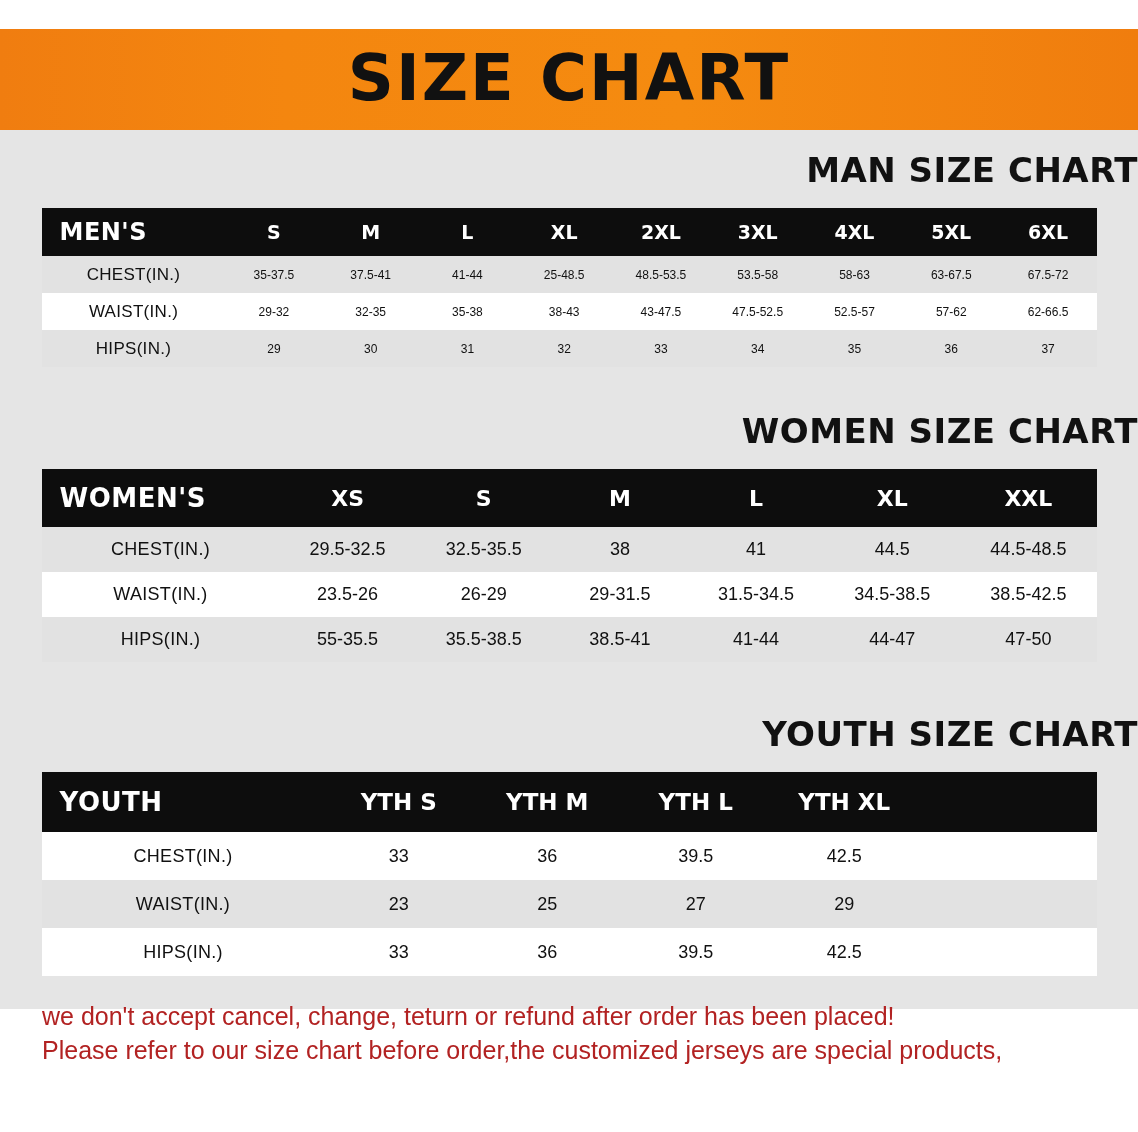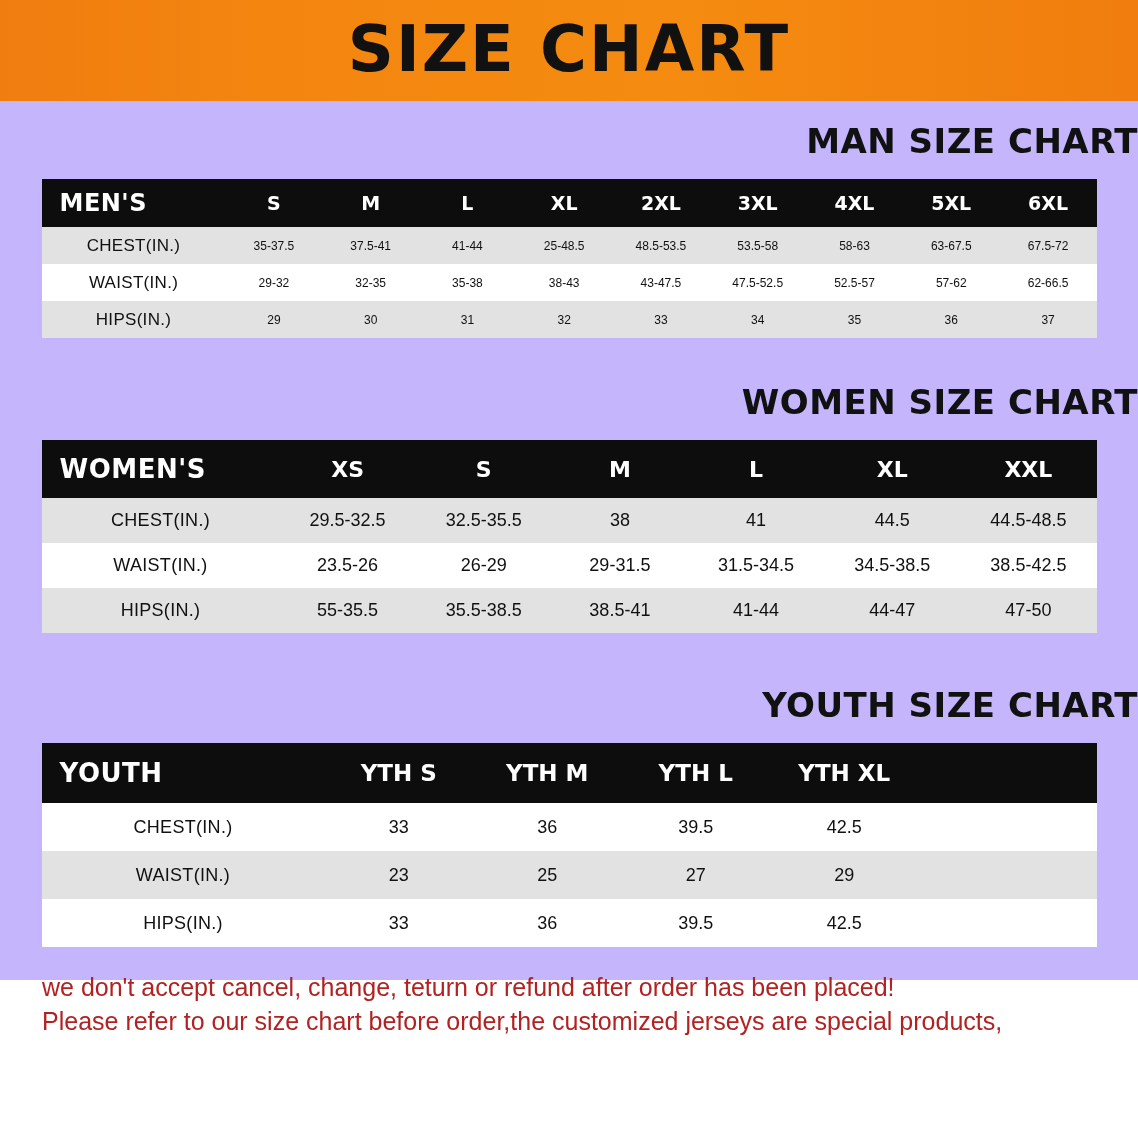--- a/index.html
+++ b/index.html
@@ -11,21 +11,22 @@
     width: 1138px;
     height: 1132px;
     font-family: "Liberation Sans", sans-serif;
     color: #111111;
     overflow: hidden;
   }
   .page {
     position: relative;
     width: 1138px;
     height: 980px;
-    background: #c4b5fd;
+    background: #e5e5e5;
+    margin-top: 29px;
   }
 
   
   .banner {
     height: 101px;
     background: linear-gradient(90deg, #f07d10 0%, #f4860f 25%, #f58b10 60%, #f07d0e 100%);
     display: flex;
     align-items: center;
     justify-content: center;
   }

